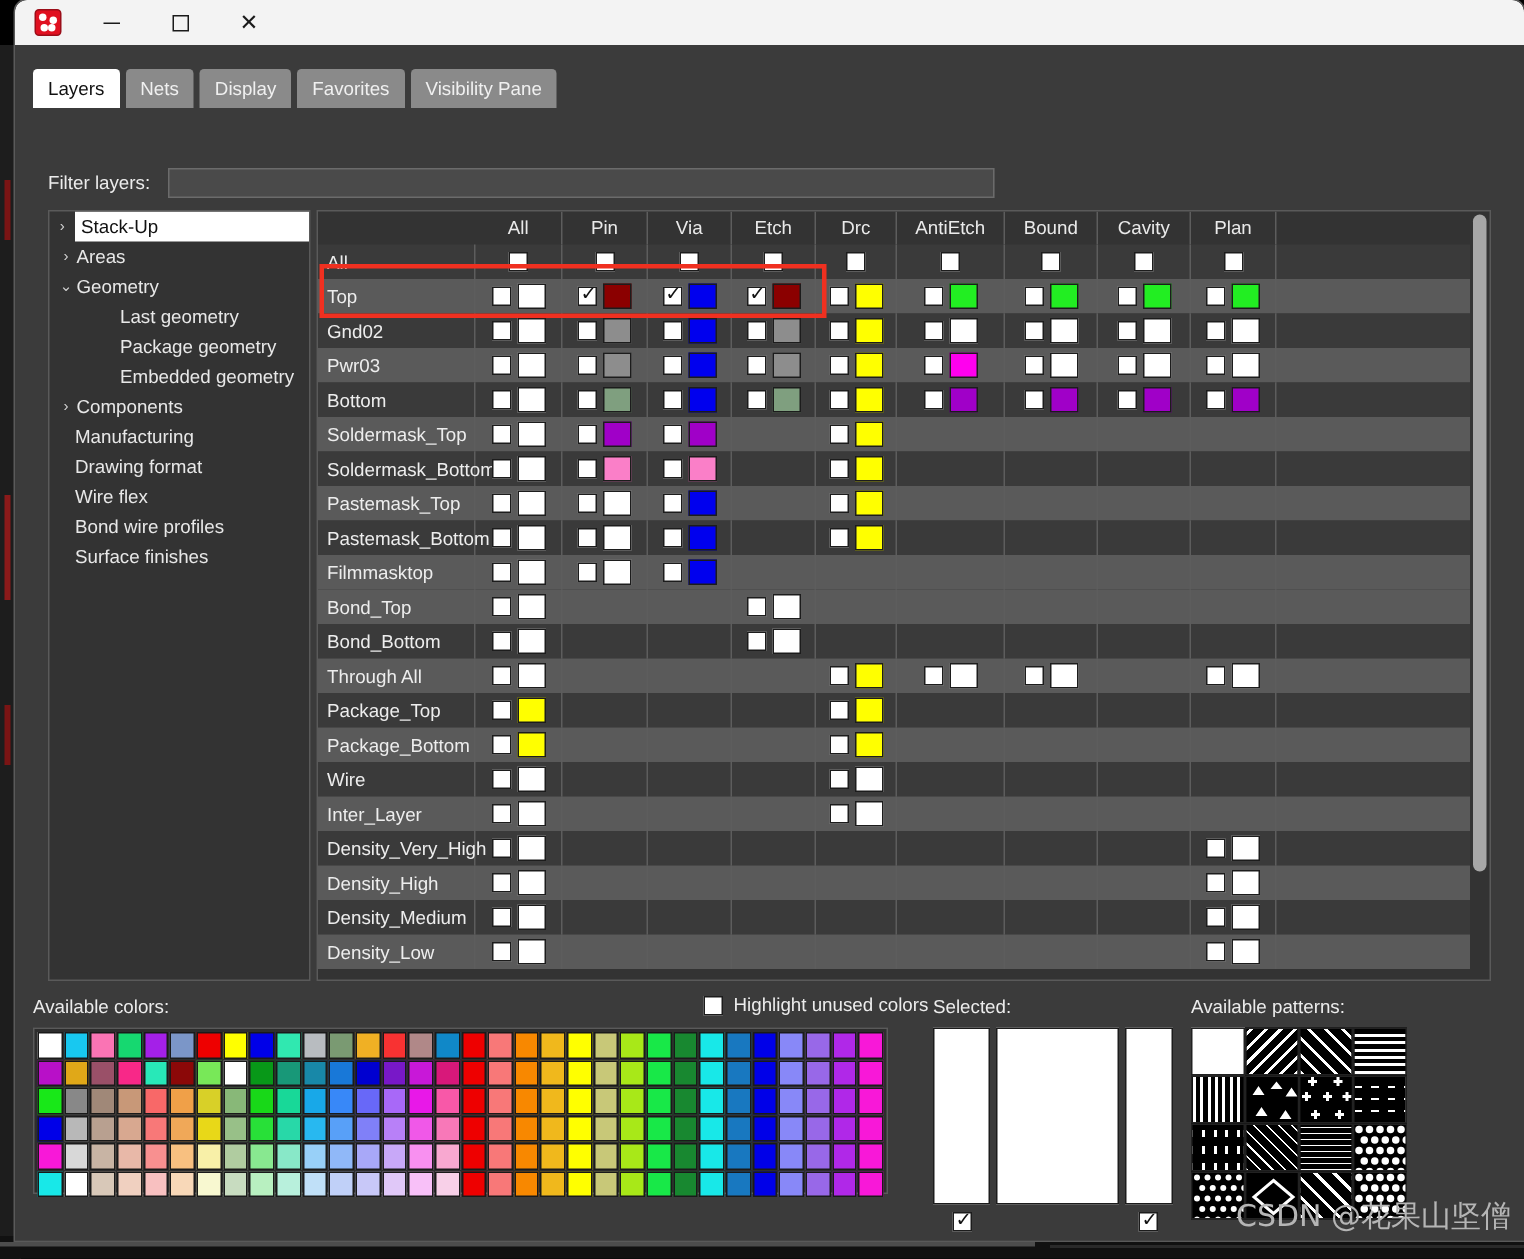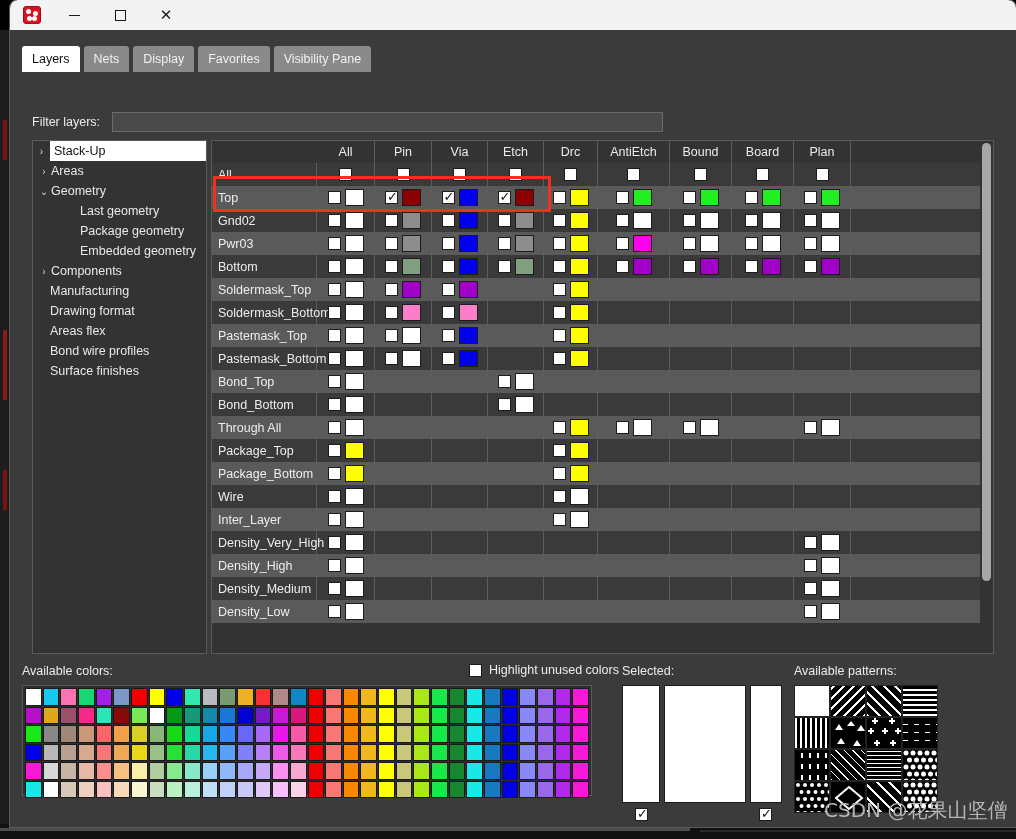--- a/index.html
+++ b/index.html
@@ -253,41 +253,41 @@
           <span class="arrow">›</span>
           <span>Components</span>
         </div>
         <div class="tnode lvl1">
           <span>Manufacturing</span>
         </div>
         <div class="tnode lvl1">
           <span>Drawing format</span>
         </div>
         <div class="tnode lvl1">
-          <span>Areas flex</span>
+          <span>Wire flex</span>
         </div>
         <div class="tnode lvl1">
           <span>Bond wire profiles</span>
         </div>
         <div class="tnode lvl1">
           <span>Surface finishes</span>
         </div>
       </div>
 
     <div id="gridpanel">
       <div id="colhead">
           <div class="spacer"></div>
           <div class="ch allcol" style="width: 58px;">All</div>
           <div class="ch" style="width: 57px;">Pin</div>
           <div class="ch" style="width: 56px;">Via</div>
           <div class="ch" style="width: 56px;">Etch</div>
           <div class="ch" style="width: 54px;">Drc</div>
           <div class="ch" style="width: 72px;">AntiEtch</div>
           <div class="ch" style="width: 62px;">Bound</div>
-          <div class="ch" style="width: 62px;">Board</div>
+          <div class="ch" style="width: 62px;">Cavity</div>
           <div class="ch" style="width: 57px;">Plan</div>
         </div>
       <div id="rows">
           <div class="row odd">
             <div class="rowlabel">All</div>
             <div class="cell" style="width: 58px;">
               <span class="cb"></span>
             </div>
             <div class="cell" style="width: 57px;">
               <span class="cb"></span>
@@ -554,20 +554,41 @@
             </div>
             <div class="cell" style="width: 56px;">
               <span class="cb"></span>
               <span class="sw" style="background: rgb(0, 0, 238);"></span>
             </div>
             <div class="cell empty" style="width: 56px;"></div>
             <div class="cell" style="width: 54px;">
               <span class="cb"></span>
               <span class="sw" style="background: rgb(255, 255, 0);"></span>
             </div>
+            <div class="cell empty" style="width: 72px;"></div>
+            <div class="cell empty" style="width: 62px;"></div>
+            <div class="cell empty" style="width: 62px;"></div>
+            <div class="cell empty" style="width: 57px;"></div>
+          </div>
+          <div class="row even">
+            <div class="rowlabel">Filmmasktop</div>
+            <div class="cell" style="width: 58px;">
+              <span class="cb"></span>
+              <span class="sw" style="background: rgb(255, 255, 255);"></span>
+            </div>
+            <div class="cell" style="width: 57px;">
+              <span class="cb"></span>
+              <span class="sw" style="background: rgb(255, 255, 255);"></span>
+            </div>
+            <div class="cell" style="width: 56px;">
+              <span class="cb"></span>
+              <span class="sw" style="background: rgb(0, 0, 238);"></span>
+            </div>
+            <div class="cell empty" style="width: 56px;"></div>
+            <div class="cell empty" style="width: 54px;"></div>
             <div class="cell empty" style="width: 72px;"></div>
             <div class="cell empty" style="width: 62px;"></div>
             <div class="cell empty" style="width: 62px;"></div>
             <div class="cell empty" style="width: 57px;"></div>
           </div>
           <div class="row even">
             <div class="rowlabel">Bond_Top</div>
             <div class="cell" style="width: 58px;">
               <span class="cb"></span>
               <span class="sw" style="background: rgb(255, 255, 255);"></span>

